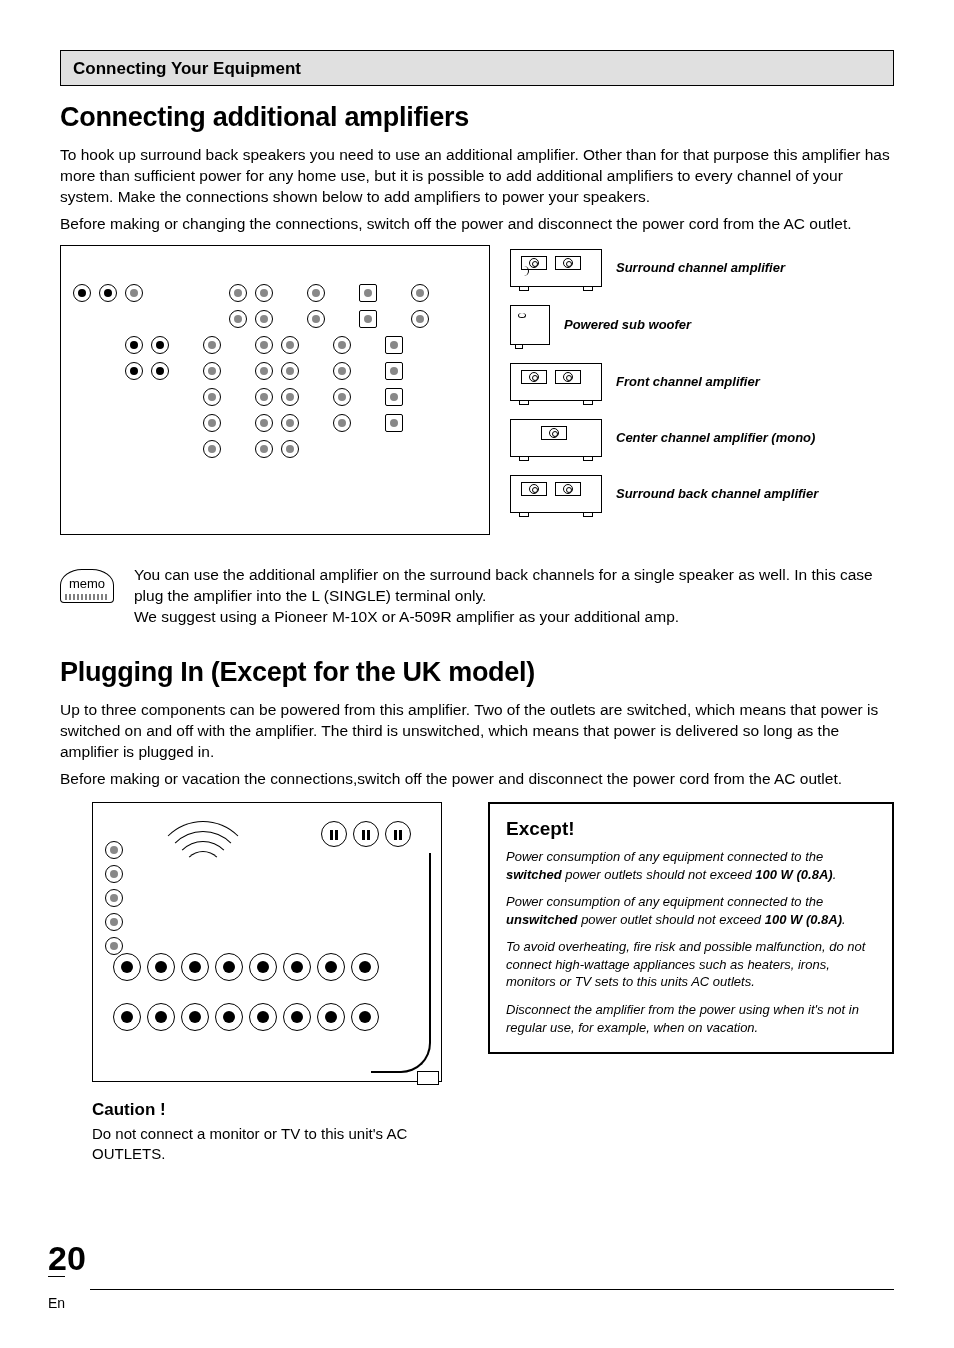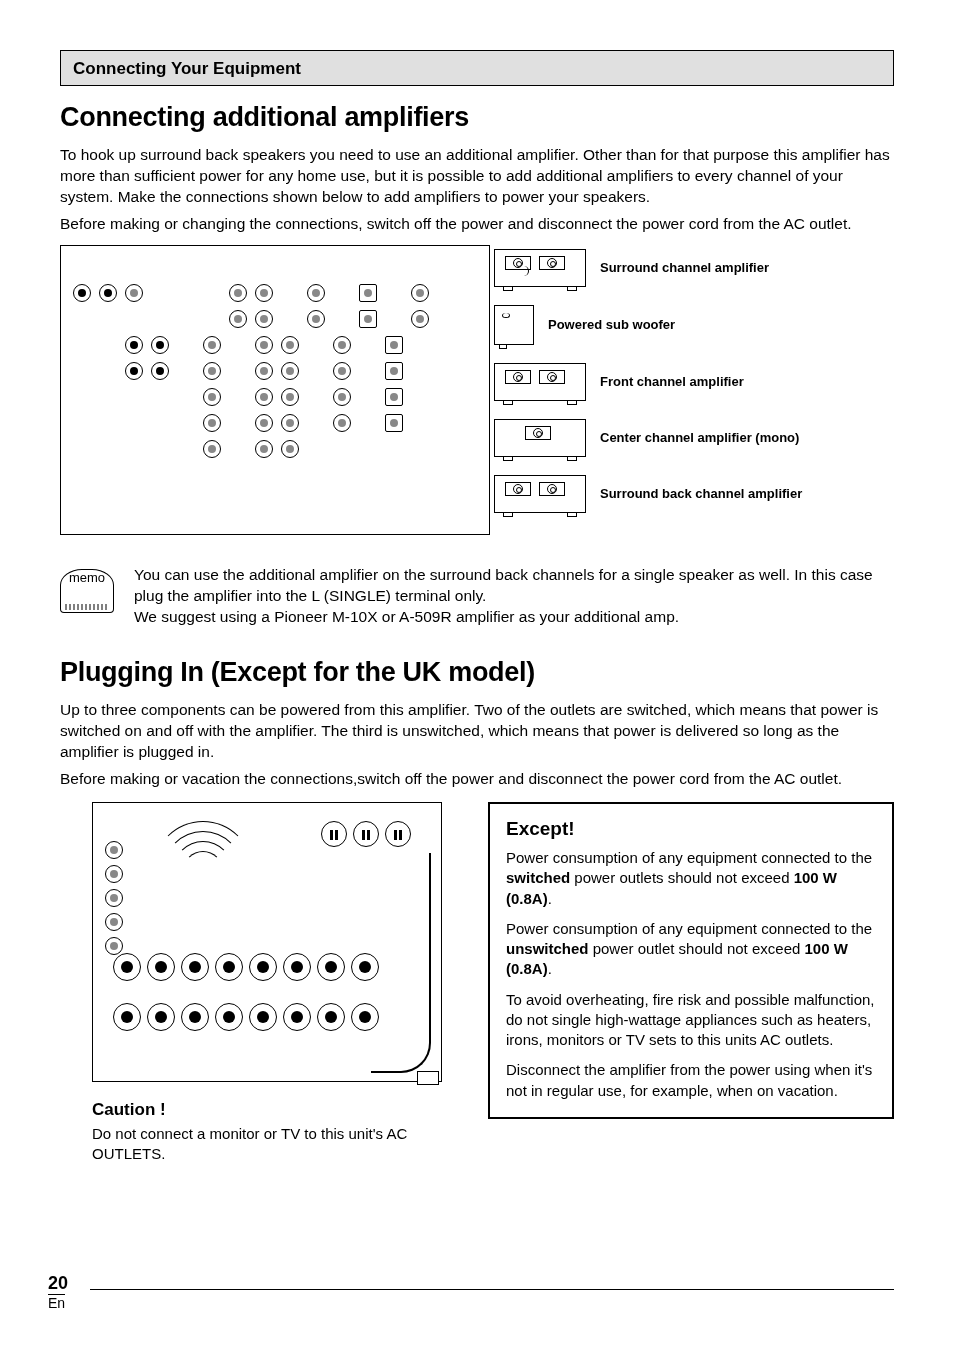--- a/index.html
+++ b/index.html
@@ -30,23 +30,24 @@
     margin-bottom: 12px;
     letter-spacing: -0.3px;
   }
   p.body {
     font-size: 15.5px;
     line-height: 1.35;
     margin-bottom: 6px;
   }
   .diagram1 {
     display: flex;
-    gap: 4px;
+    gap: 20px;
     margin-top: 10px;
     margin-bottom: 30px;
+    font-style: italic;
   }
   .rear-panel {
     width: 430px;
     height: 290px;
     border: 1px solid #000;
     position: relative;
     padding: 10px;
   }
   .jack-grid {
     display: grid;
@@ -147,28 +148,29 @@
   }
   .memo-section {
     display: flex;
     gap: 20px;
     margin-bottom: 30px;
     margin-top: 20px;
     align-items: flex-start;
   }
   .memo-badge {
     width: 54px;
-    height: 44px;
+    height: 34px;
     border: 1px solid #000;
     border-radius: 22px 22px 4px 4px / 16px 16px 4px 4px;
     position: relative;
     flex-shrink:0;
     margin-top: 4px;
     text-align:center;
     font-size:13px;
+    padding-top:6px;
   }
   .memo-badge::after{
     content:"";
     position:absolute;
     left:4px;right:4px;bottom:2px;height:6px;
     background: repeating-linear-gradient(90deg,#000 0 2px,transparent 2px 4px);
     opacity:.5;
   }
   .memo-text p {
     font-size: 15.5px;
@@ -249,38 +251,39 @@
   .caution-box {
     border: 2.5px solid #000;
     padding: 14px 16px 16px 16px;
   }
   .caution-box .caution-h {
     font-weight:bold;
     font-size:19px;
     margin-bottom:8px;
   }
   .caution-box p {
-    font-size:15px;
+    font-size:13px;
     line-height:1.35;
     margin-bottom:10px;
+    font-style:italic;
   }
   .caution-box p:last-child{margin-bottom:0;}
   .pagefoot {
     position:absolute;
     left:48px;
     bottom:36px;
   }
   .pagefoot .num {
-    font-size:18px;font-weight:bold;
+    font-size:34px;font-weight:bold;
   }
   .pagefoot .lang {
     font-size:14px;
     border-top:1.5px solid #000;
     display:inline-block;
-    padding-top:0;
+    padding-top:18px;
     margin-top:-2px;
   }
   .foot-rule {
     position:absolute;
     left:90px;right:60px;bottom:58px;
     height:1px;background:#000;
   }
   .side-jacks {
     position:absolute;left:12px;top:38px;
     display:flex;flex-direction:column;gap:6px;
@@ -533,21 +536,21 @@
 
     <div class="col-right">
       <div class="caution-box">
         <div class="caution-h">Except!</div>
         <p>
           <span>Power consumption of any equipment connected to the </span><b>switched</b><span> power outlets should not exceed </span><b>100 W (0.8A)</b><span>.</span>
         </p>
         <p>
           <span>Power consumption of any equipment connected to the </span><b>unswitched</b><span> power outlet should not exceed </span><b>100 W (0.8A)</b><span>.</span>
         </p>
-        <p>To avoid overheating, fire risk and possible malfunction, do not single high-wattage appliances such as heaters, irons, monitors or TV sets to this units AC outlets.</p>
+        <p>To avoid overheating, fire risk and possible malfunction, do not connect high-wattage appliances such as heaters, irons, monitors or TV sets to this units AC outlets.</p>
         <p>Disconnect the amplifier from the power using when it's not in regular use, for example, when on vacation.</p>
       </div>
     </div>
   </div>
 
 </div>
 
 <div class="foot-rule"></div>
 <div class="pagefoot">
   <div class="num">20</div>

